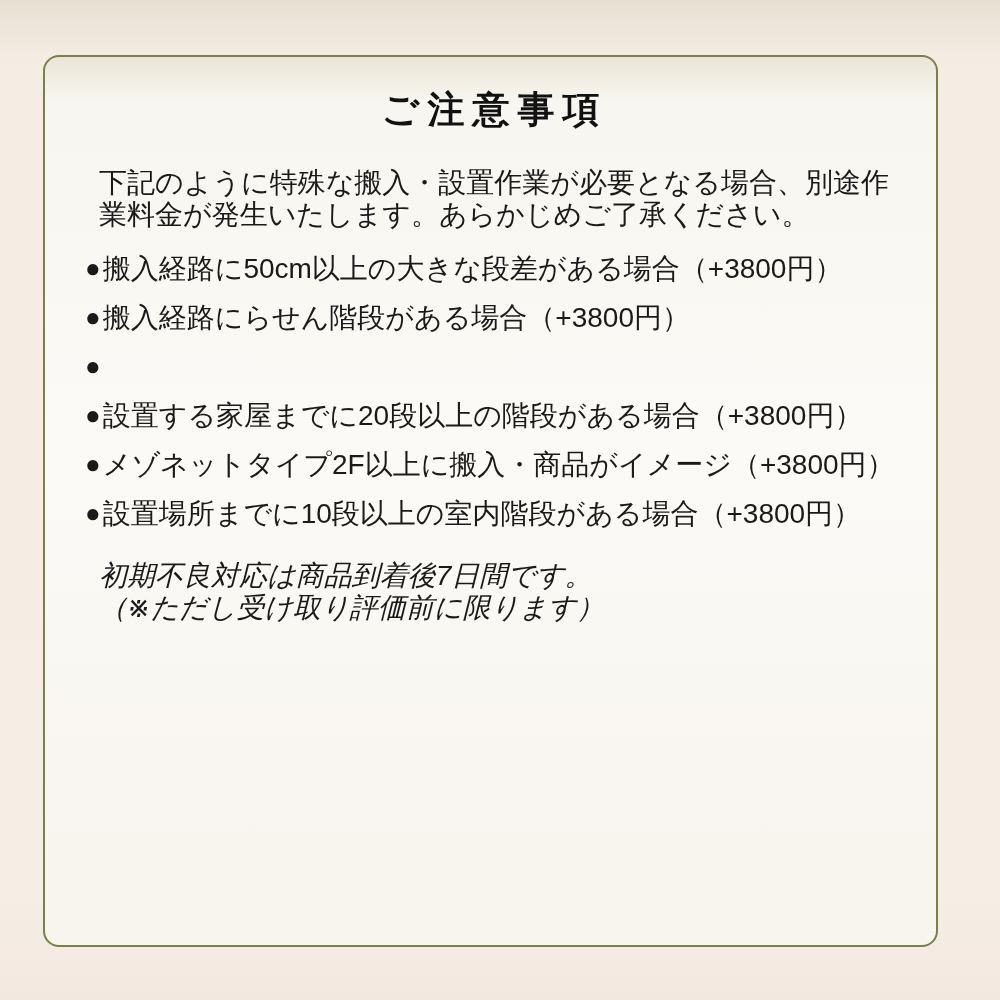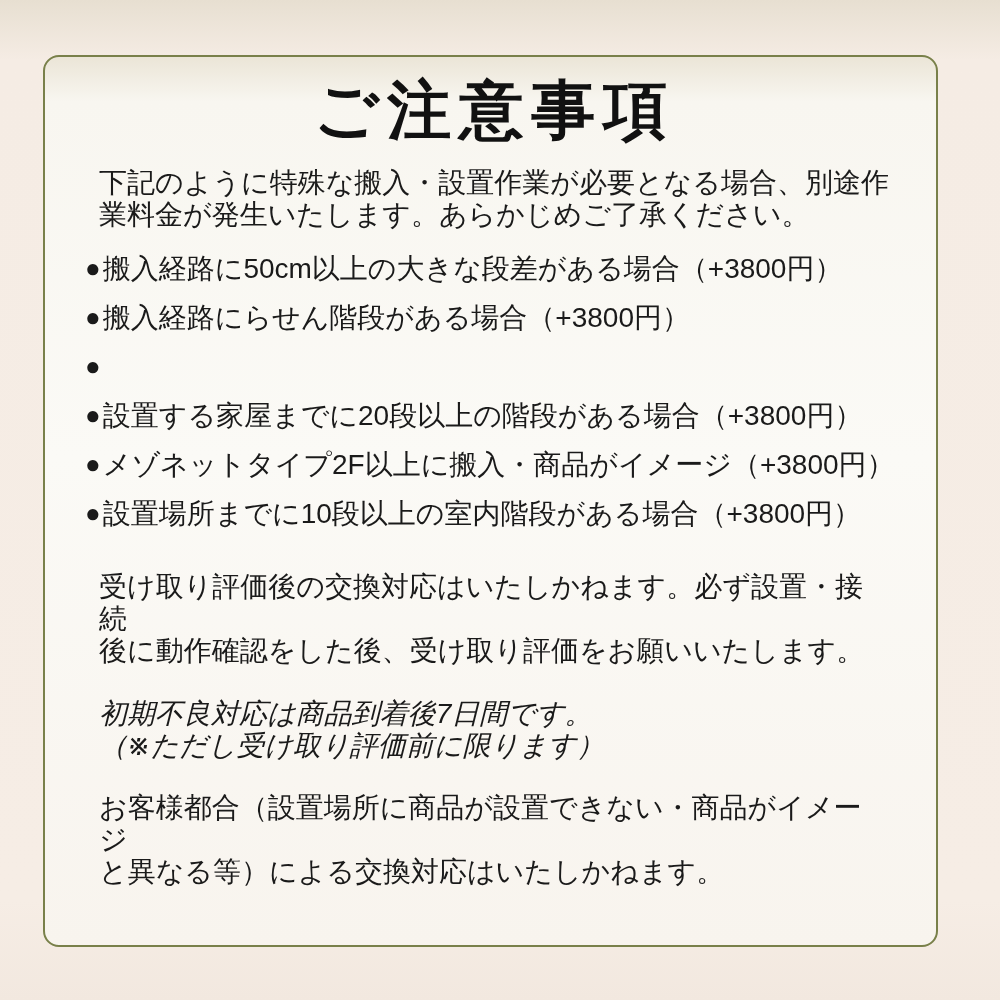--- a/index.html
+++ b/index.html
@@ -26,21 +26,21 @@
     border: 2px solid #79804a;
     border-radius: 16px;
     background: linear-gradient(180deg, #ebe5d7 0%, #f8f6f0 5%, #fbfaf6 45%, #f8f4ee 100%);
     padding: 22px 42px 0 50px;
   }
   .title {
     margin: 0 0 26px 0;
     height: 62px;
     line-height: 62px;
     text-align: center;
-    font-size: 64px;
+    font-size: 37px;
     font-weight: bold;
     letter-spacing: 8px;
     color: #111;
   }
   .para {
     margin: 4px;
     font-size: 28px;
     line-height: 32px;
     white-space: pre-line;
     color: #1a1a1a;
@@ -97,22 +97,18 @@
     <li>
       <span class="marker">●</span>
       <span>メゾネットタイプ2F以上に搬入・商品がイメージ（+3800円）</span>
     </li>
     <li>
       <span class="marker">●</span>
       <span>設置場所までに10段以上の室内階段がある場合（+3800円）</span>
     </li>
   </ul>
 
-  <p class="para p-gap-large">受け取り評価後の交換対応はいたしかねます。必ず設置・接続
-後に動作確認をした後、受け取り評価をお願いいたします。</p>
 
   <p class="para p-gap">初期不良対応は商品到着後7日間です。
 （※ただし受け取り評価前に限ります）</p>
 
-  <p class="para p-gap2">お客様都合（設置場所に商品が設置できない・商品がイメージ
-と異なる等）による交換対応はいたしかねます。</p>
 
 </div>
 
 </body></html>

